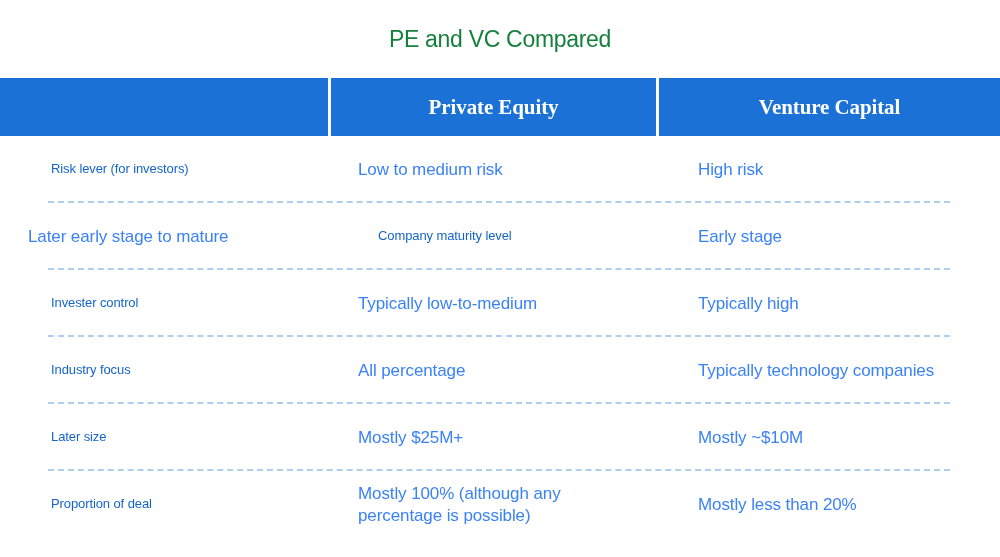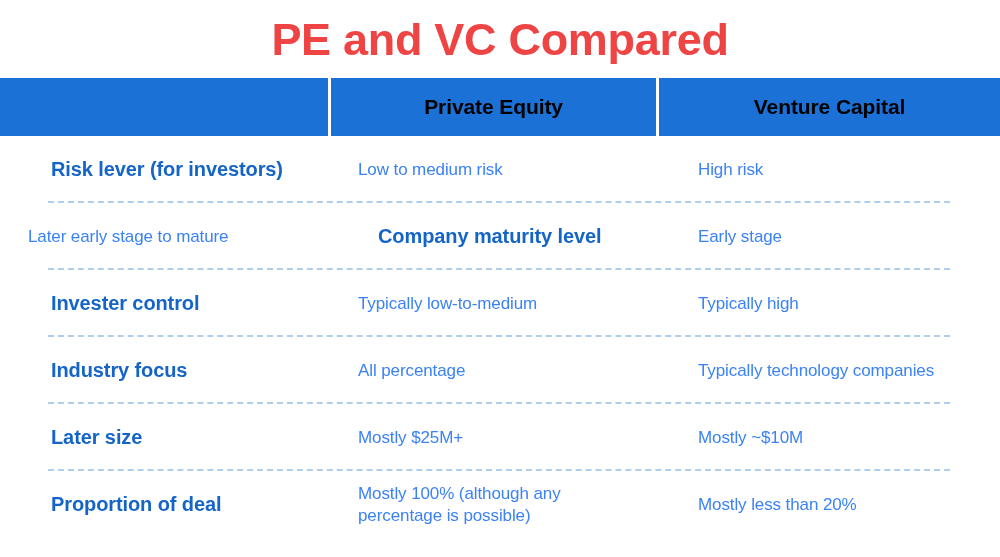--- a/index.html
+++ b/index.html
@@ -26,23 +26,23 @@
     position: absolute;
     left: 0;
     top: 0;
     width: 1000px;
     height: 78px;
     display: flex;
     align-items: center;
     justify-content: center;
   }
   .title {
-    font-size: 45px;
-    font-weight: bold;
-    color: #ef4444;
+    font-size: 23px;
+    font-weight: normal;
+    color: #15803d;
     letter-spacing: -0.3px;
     line-height: 1;
     white-space: nowrap;
   }
 
   
   .header-band {
     position: absolute;
     left: 0;
     top: 78px;
@@ -61,25 +61,26 @@
   }
   .hdr-cell.c0 { width: 330px; }
   .hdr-cell.c1 { width: 327px; }
   .hdr-cell.c2 { width: 343px; align-items: center; }
   .hdr-divider {
     width: 3px;
     background: #ffffff;
     align-self: stretch;
   }
   .hdr-text {
-    color: #000000;
+    color: #ffffff;
     font-size: 21px;
     font-weight: bold;
     letter-spacing: -0.1px;
     white-space: nowrap;
+    font-family: Liberation Serif, serif;
   }
 
   
   .table-body {
     position: absolute;
     left: 0;
     top: 136px;
     width: 1000px;
   }
   .row {
@@ -105,22 +106,22 @@
     padding-left: 28px;
     padding-right: 14px;
   }
   .cell.vc {
     width: 343px;
     padding-left: 41px;
     padding-right: 40px;
   }
   .label-text {
     color: #1565C8;
-    font-size: 20px;
-    font-weight: bold;
+    font-size: 13px;
+    font-weight: normal;
     line-height: 1.25;
     letter-spacing: -0.1px;
   }
   .body-text {
     color: #3b82f6;
     font-size: 17px;
     font-weight: normal;
     line-height: 1.28;
     letter-spacing: -0.1px;
   }

